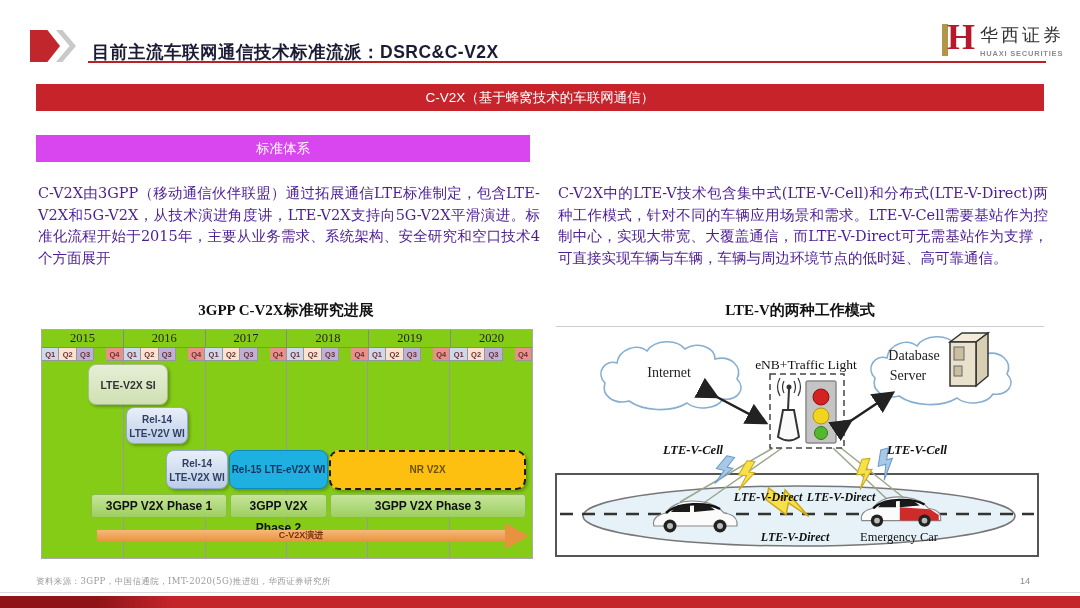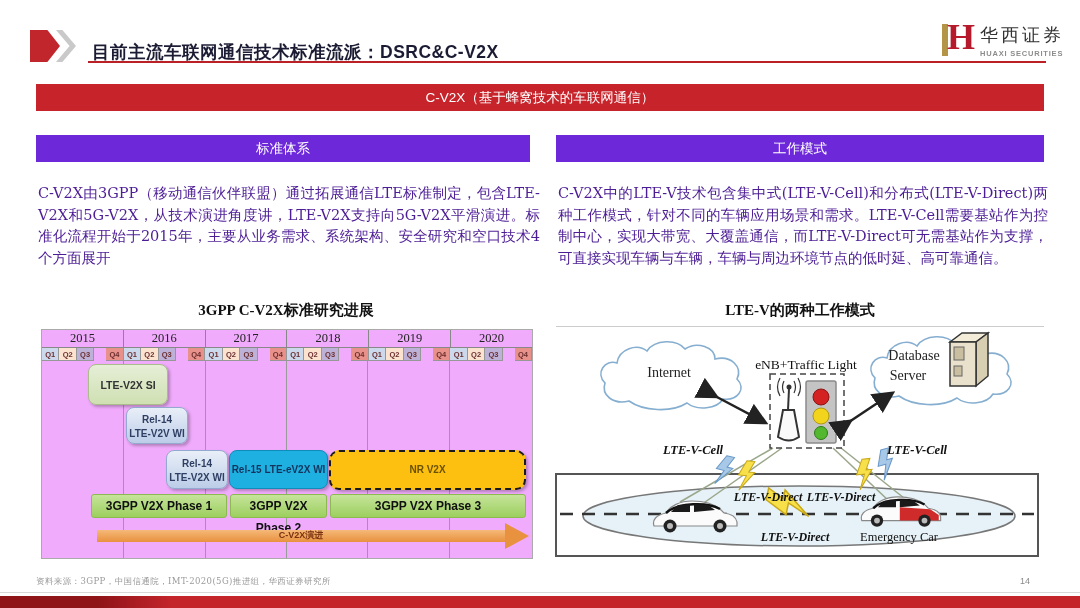--- a/index.html
+++ b/index.html
@@ -16,33 +16,33 @@
   .logo-mark{position:relative;width:30px;height:40px;}
   .logo-gold{position:absolute;left:0;top:4px;width:6px;height:32px;background:#b49548;}
   .logo-h{position:absolute;left:5px;top:-3px;font-family:"Liberation Serif",serif;font-weight:bold;
           font-size:36px;color:#b5192b;line-height:40px;}
   .logo-text{margin-left:8px;padding-top:3px;}
   .logo-cn{font-family:"Liberation Serif",serif;font-size:18px;color:#333;letter-spacing:3px;}
   .logo-en{font-size:7.5px;color:#8c8c8c;letter-spacing:.8px;font-weight:bold;margin-top:2px;}
   
   .banner{position:absolute;left:36px;top:84px;width:1008px;height:27px;background:#c7232a;color:#fff;
           font-size:13.5px;line-height:27px;text-align:center;}
-  .col-hdr{position:absolute;top:135px;height:27px;background:#6d28d9;color:#fff;
+  .col-hdr{position:absolute;top:135px;height:27px;background:#d946ef;color:#fff;
            font-size:13.5px;line-height:27px;text-align:center;}
   .hdr-left{left:36px;width:494px;}
   .hdr-right{left:556px;width:488px;}
   
   .para{position:absolute;top:183px;font-family:"DejaVu Serif",serif;font-size:14.5px;
         line-height:21.5px;color:#4c1d95;text-align:justify;}
   .para-left{left:38px;width:502px;}
   .para-right{left:558px;width:490px;}
   
   .chart-title{position:absolute;left:41px;top:301px;width:490px;text-align:center;
                font-family:"Liberation Serif",serif;font-weight:bold;font-size:15px;color:#111;}
-  .chart{position:absolute;left:41px;top:329px;width:490px;height:228px;border:1px solid #aaa;background:#f0abfc;}
+  .chart{position:absolute;left:41px;top:329px;width:490px;height:228px;border:1px solid #aaa;background:#84cc16;}
   .years{position:absolute;left:0;top:0;width:100%;height:17px;display:flex;border-bottom:1px solid #888;}
   .year-cell{flex:1;text-align:center;font-family:"Liberation Serif",serif;font-size:12.5px;color:#222;
              line-height:17px;border-right:1px solid #888;box-sizing:border-box;}
   .year-cell:last-child{border-right:none;}
   .quarters{position:absolute;left:0;top:18px;width:100%;height:13px;display:flex;}
   .q-cell{flex:1;text-align:center;font-size:7.5px;font-weight:bold;color:#6b2f2f;line-height:13px;
           border-right:1px solid #979797;border-bottom:1px solid #979797;box-sizing:border-box;}
   .q1{background:#ccd9ec;} .q2{background:#fbe3d0;} .q3{background:#bdb1d8;} .q4{background:#e8918a;margin-left:12px;}
   .gridline{position:absolute;top:31px;bottom:0;width:1px;background:#9a9a9a;}
   .bar{position:absolute;box-sizing:border-box;border-radius:8px;text-align:center;font-weight:bold;
@@ -96,21 +96,20 @@
       <span class="logo-h">H</span>
     </div>
     <div class="logo-text">
       <div class="logo-cn">华西证券</div>
       <div class="logo-en">HUAXI SECURITIES</div>
     </div>
   </div>
 
   <div class="banner">C-V2X（基于蜂窝技术的车联网通信）</div>
   <div class="col-hdr hdr-left">标准体系</div>
-  <div class="col-hdr hdr-right">工作模式</div>
 
   <div class="para para-left">C-V2X由3GPP（移动通信伙伴联盟）通过拓展通信LTE标准制定，包含LTE-V2X和5G-V2X，从技术演进角度讲，LTE-V2X支持向5G-V2X平滑演进。标准化流程开始于2015年，主要从业务需求、系统架构、安全研究和空口技术4个方面展开</div>
   <div class="para para-right">C-V2X中的LTE-V技术包含集中式(LTE-V-Cell)和分布式(LTE-V-Direct)两种工作模式，针对不同的车辆应用场景和需求。LTE-V-Cell需要基站作为控制中心，实现大带宽、大覆盖通信，而LTE-V-Direct可无需基站作为支撑，可直接实现车辆与车辆，车辆与周边环境节点的低时延、高可靠通信。</div>
 
   <div class="chart-title">3GPP C-V2X标准研究进展</div>
   <div class="chart">
     <div class="years">
       <div class="year-cell">2015</div>
       <div class="year-cell">2016</div>
       <div class="year-cell">2017</div>

